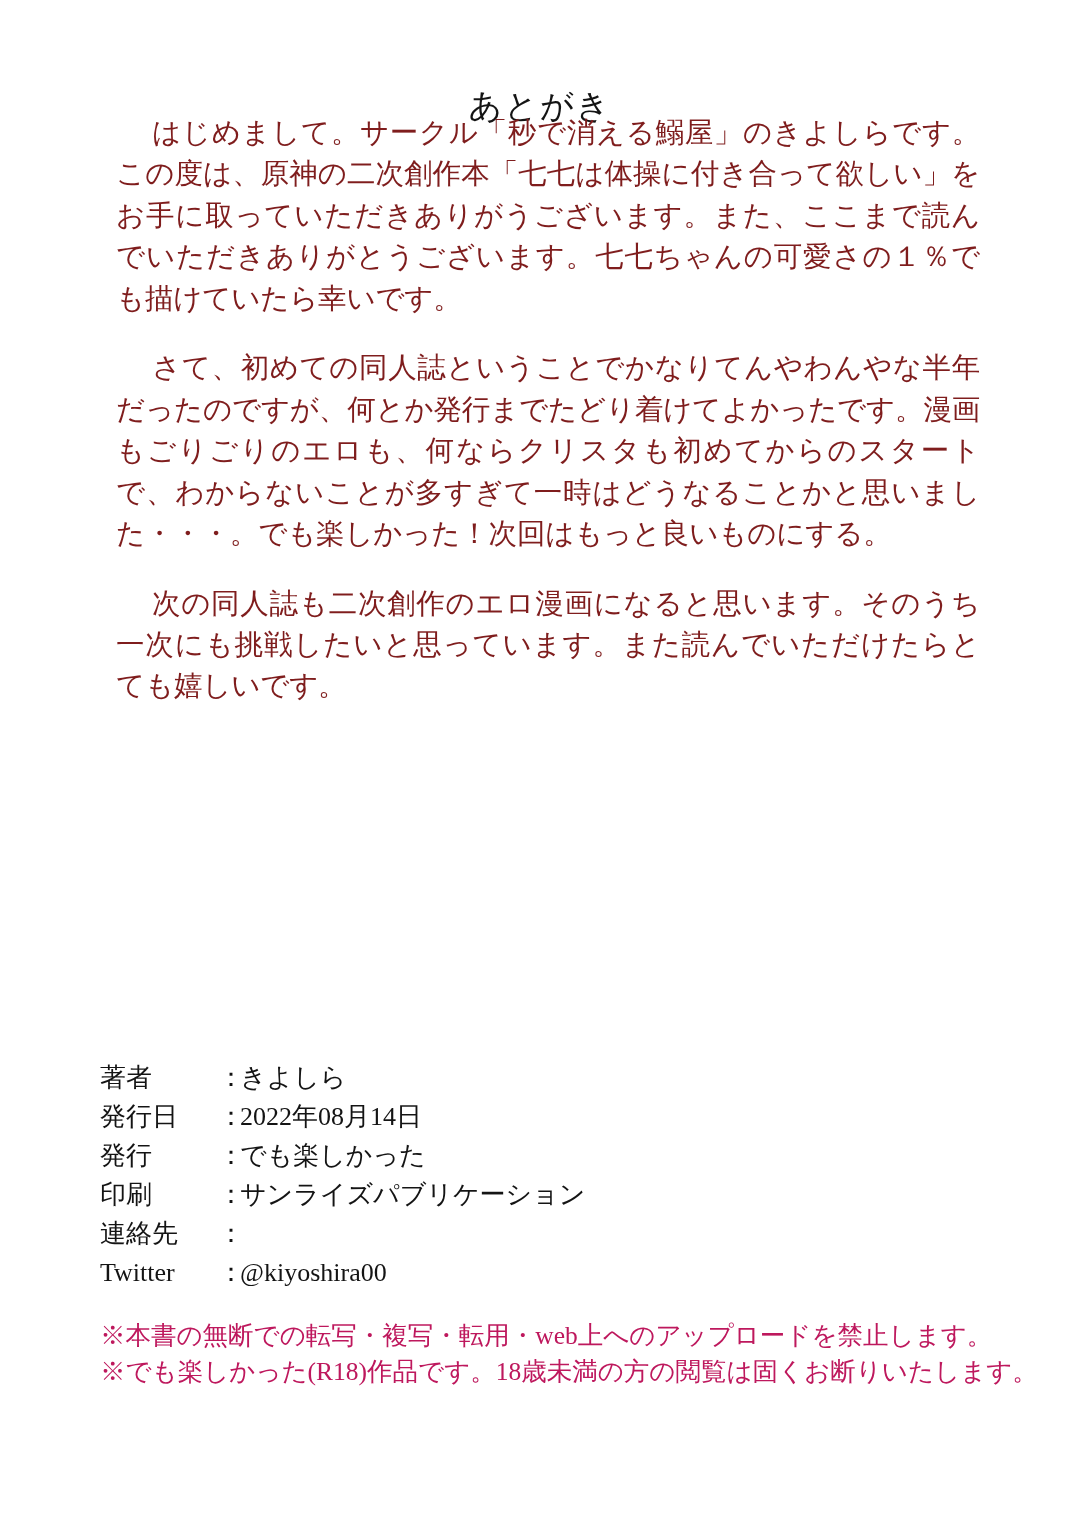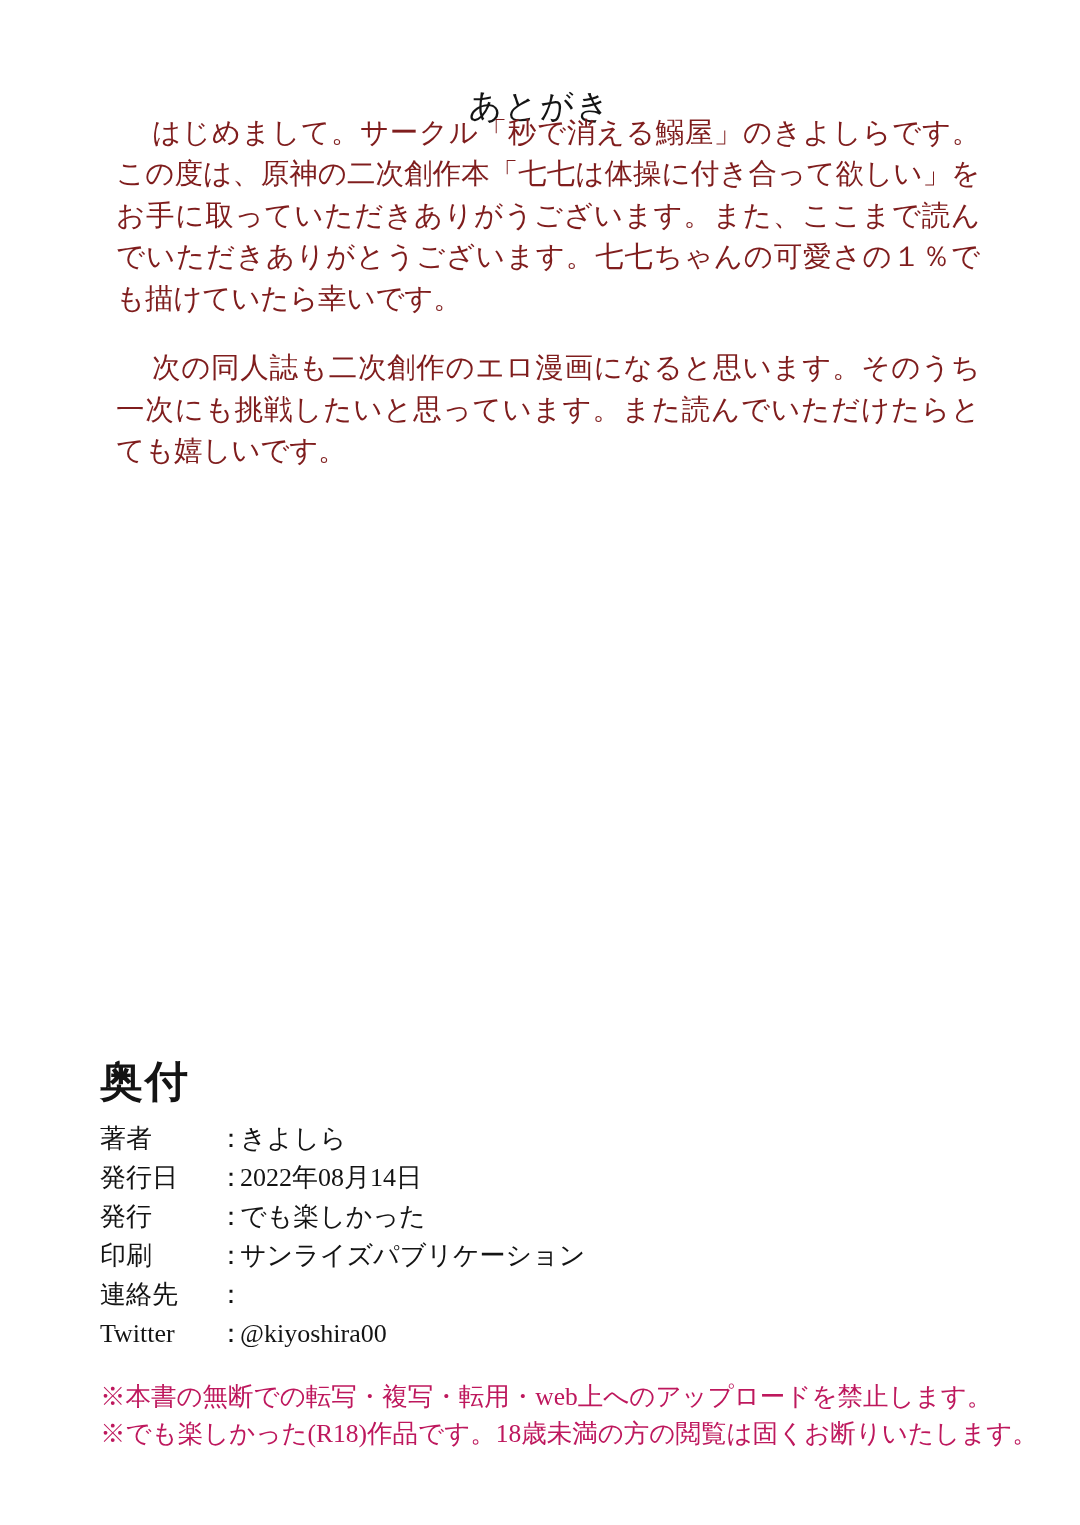--- a/index.html
+++ b/index.html
@@ -100,25 +100,25 @@
 </style>
 </head>
 <body>
 
 <div class="page">
 
   <h1 class="afterword-title">あとがき</h1>
 
   <div class="afterword-body">
     <p class="para">はじめまして。サークル「秒で消える鰯屋」のきよしらです。この度は、原神の二次創作本「七七は体操に付き合って欲しい」をお手に取っていただきありがうございます。また、ここまで読んでいただきありがとうございます。七七ちゃんの可愛さの１％でも描けていたら幸いです。</p>
+    <p class="para">さて、初めての同人誌ということでかなりてんやわんやな半年だったのですが、何とか発行までたどり着けてよかったです。漫画もごりごりのエロも、何ならクリスタも初めてからのスタートで、わからないことが多すぎて一時はどうなることかと思いました・・・。でも楽しかった！次回はもっと良いものにする。</p>
     <p class="para">次の同人誌も二次創作のエロ漫画になると思います。そのうち一次にも挑戦したいと思っています。また読んでいただけたらとても嬉しいです。</p>
   </div>
 
   <div class="colophon">
-    <h2 class="colophon-title">奥付</h2>
 
     <div class="colophon-rows">
       <div class="crow">
         <span class="clabel">著者</span>
         <span class="csep">：</span>
         <span class="cvalue">きよしら</span>
       </div>
       <div class="crow">
         <span class="clabel">発行日</span>
         <span class="csep">：</span>

